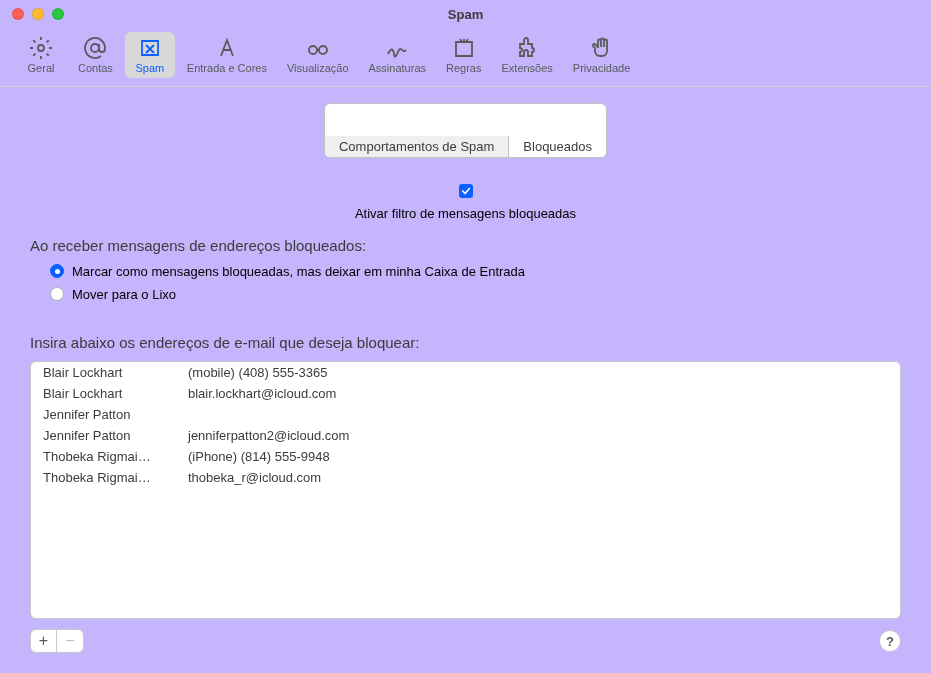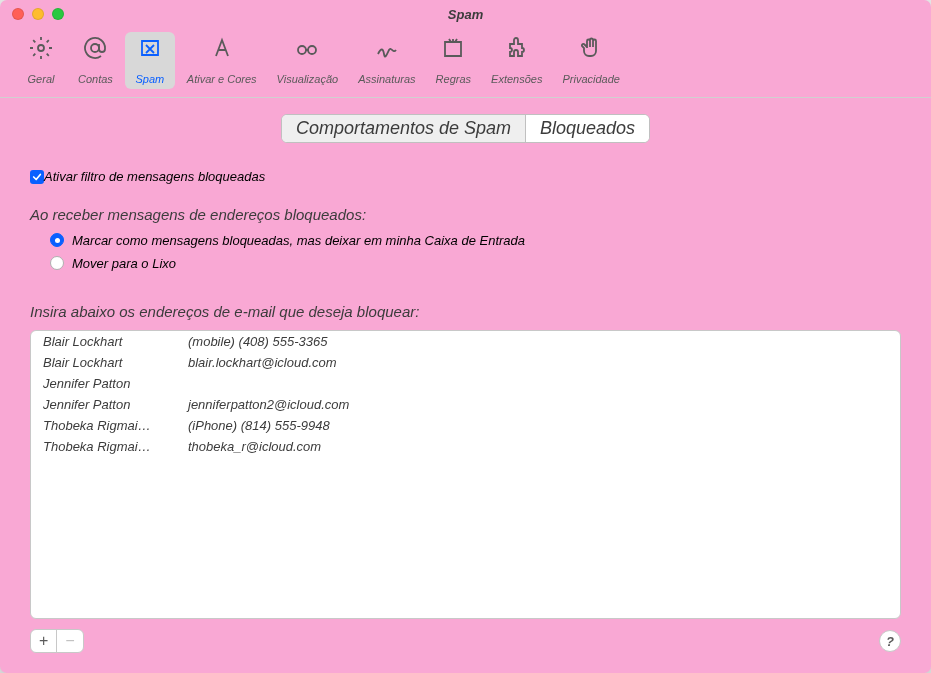--- a/index.html
+++ b/index.html
@@ -7,27 +7,26 @@
       font-family: -apple-system, BlinkMacSystemFont, "Helvetica Neue", sans-serif;
       font-size: 13px;
       background: #f0f0f0;
       width: 931px;
       height: 673px;
       overflow: hidden;
     }
     .window {
       width: 100%;
       height: 100%;
-      background: #f9a8d4;
-      border-radius: 7px;
+      background: #c4b5fd;
+      border-radius: 0;
       box-shadow: 0 10px 40px rgba(0,0,0,0.3);
       display: flex;
       flex-direction: column;
       overflow: hidden;
-      font-style: italic;
     }
     .titlebar {
       height: 28px;
       display: flex;
       align-items: center;
       padding: 0 12px;
       position: relative;
     }
     .traffic-lights {
       display: flex;
@@ -56,21 +55,20 @@
       border-bottom: 1px solid #d0d0d0;
     }
     .toolbar-item {
       display: flex;
       flex-direction: column;
       align-items: center;
       padding: 4px 8px;
       border-radius: 6px;
       cursor: pointer;
       min-width: 50px;
-      gap: 11px;
     }
     .toolbar-item.active {
       background: #d8d8d8;
     }
     .toolbar-icon {
       width: 24px;
       height: 24px;
       display: flex;
       align-items: center;
       justify-content: center;
@@ -93,31 +91,34 @@
       align-self: center;
       display: flex;
       border: 1px solid #c0c0c0;
       border-radius: 6px;
       overflow: hidden;
       margin-bottom: 26px;
       background: #fff;
     }
     .segmented-item {
       padding: 3px 14px;
-      font-size: 18px;
+      font-size: 13px;
       cursor: pointer;
       color: #3c3c3c;
       background: #efefef;
+      margin-top: 32px;
     }
     .segmented-item:first-child { border-right: 1px solid #c0c0c0; }
     .segmented-item.active { background: #fff; }
     .checkbox-row {
       display: flex;
       align-items: center;
-      margin-bottom: 22px;
+      gap: 8px;
+      margin-bottom: 16px;
+      flex-direction: column;
     }
     .checkbox {
       width: 14px;
       height: 14px;
       border-radius: 3px;
       background: #0a60ff;
       display: flex;
       align-items: center;
       justify-content: center;
       cursor: pointer;
@@ -265,21 +266,21 @@
           </svg>
       </div>
       <span class="toolbar-label">Spam</span>
     </div>
     <div class="toolbar-item">
       <div class="toolbar-icon">
         <svg viewBox="0 0 24 24" fill="none" stroke="currentColor" stroke-width="1.8">
             <path d="M6 20L12 4l6 16M8 14h8"></path>
           </svg>
       </div>
-      <span class="toolbar-label">Ativar e Cores</span>
+      <span class="toolbar-label">Entrada e Cores</span>
     </div>
     <div class="toolbar-item">
       <div class="toolbar-icon">
         <svg viewBox="0 0 24 24" fill="none" stroke="currentColor" stroke-width="1.8">
             <circle cx="7" cy="14" r="4"></circle>
             <circle cx="17" cy="14" r="4"></circle>
             <path d="M11 14h2"></path>
           </svg>
       </div>
       <span class="toolbar-label">Visualização</span>

